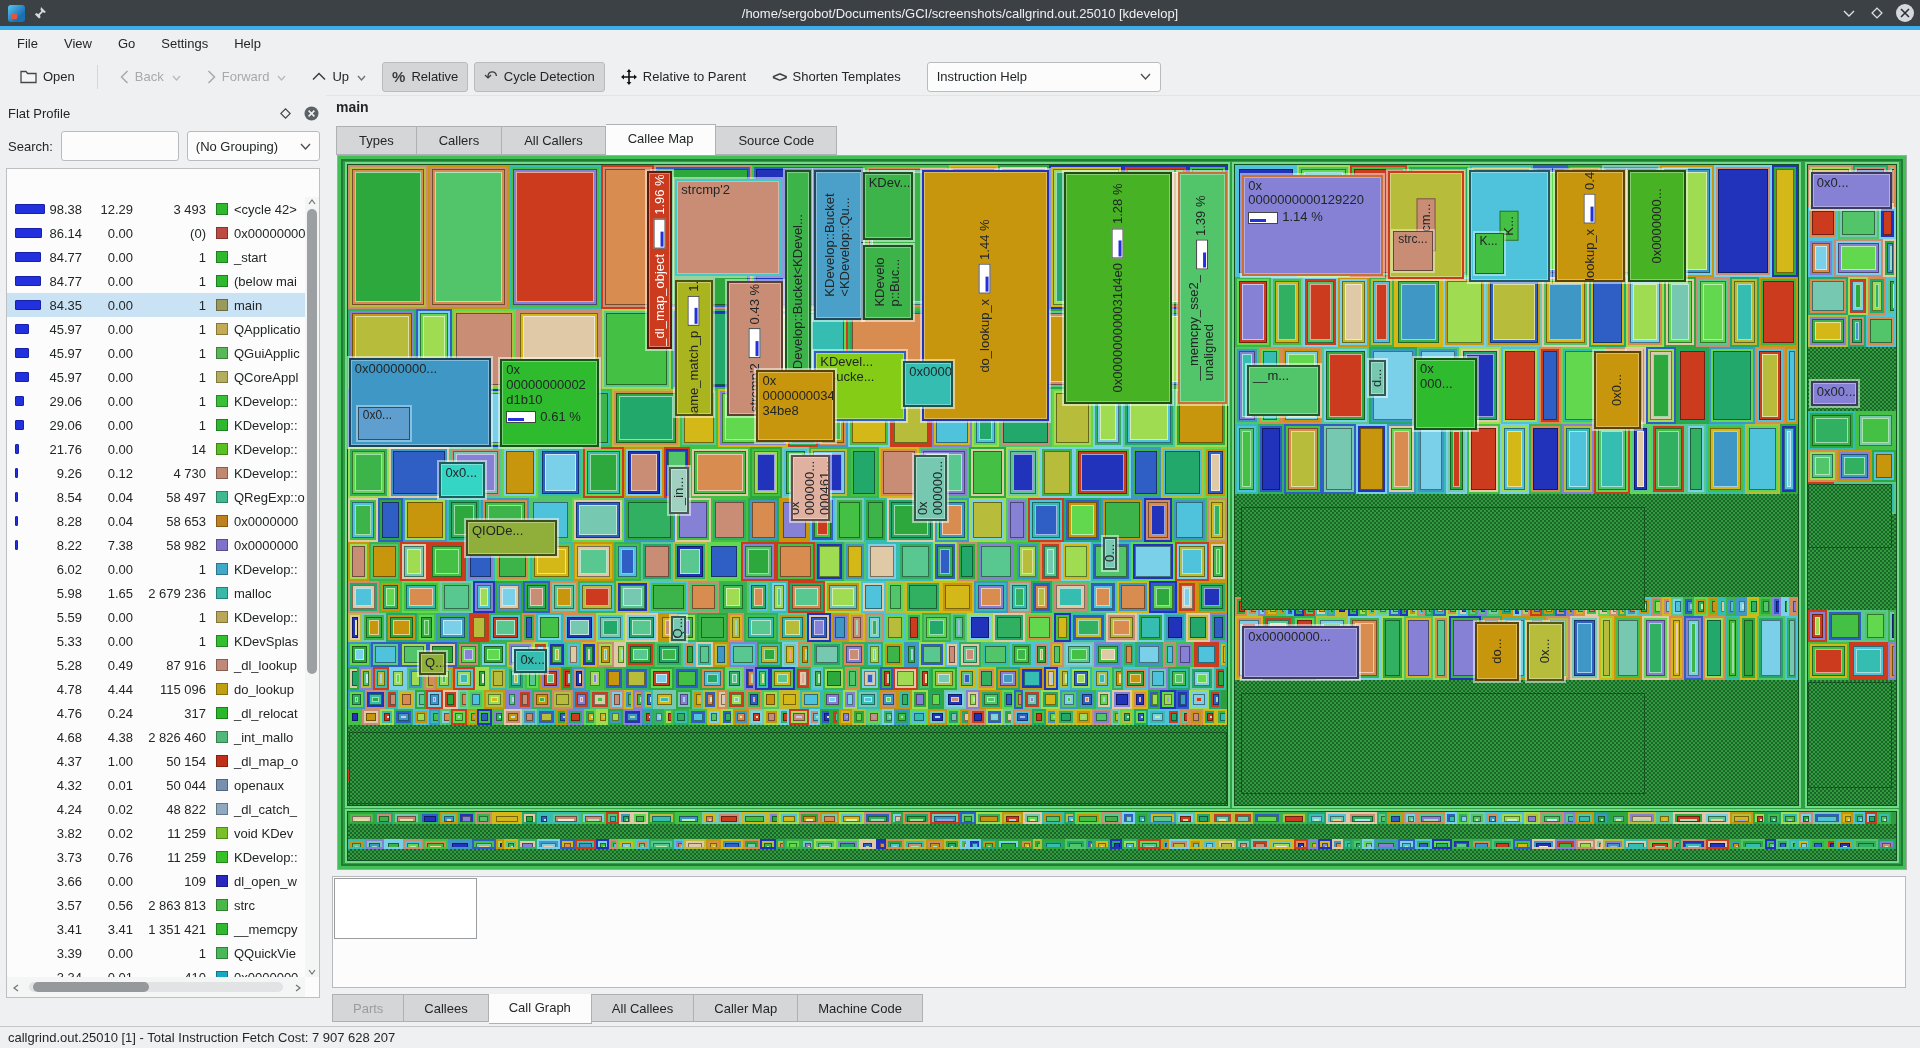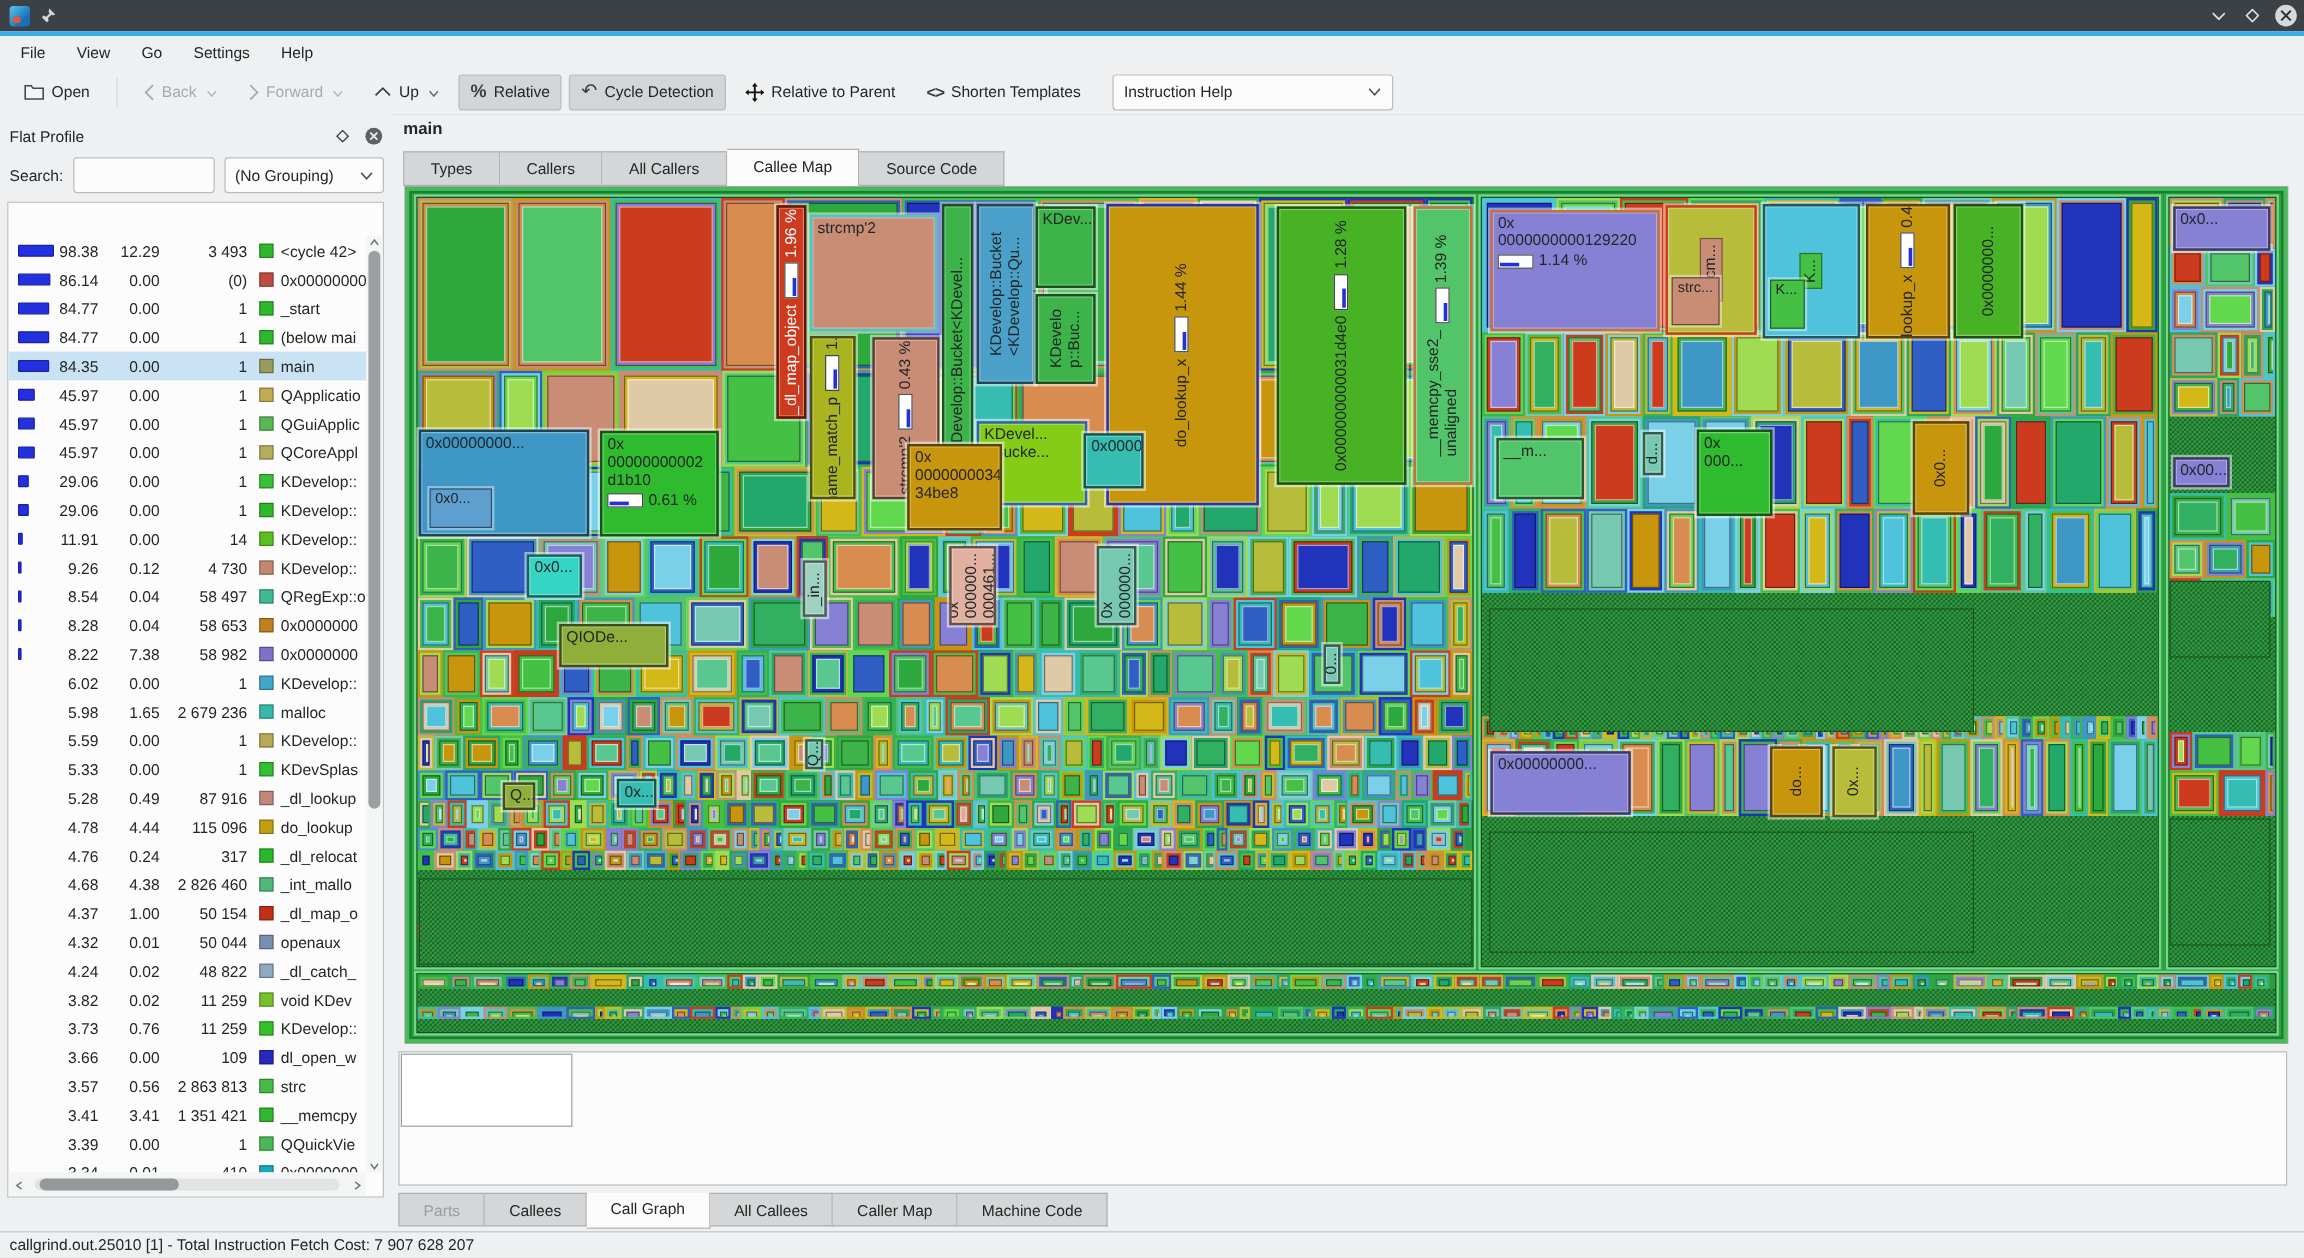--- a/index.html
+++ b/index.html
@@ -112,20 +112,21 @@
 </head>
 <body>
 
 <div id="titlebar">
   <div class="tb-left">
     <span class="appicon"></span>
     <svg class="pinicon" viewBox="0 0 14 14">
         <path d="M8 1l5 5-2 1-1-1-3 3 .5 2.5-1.5 1L2 8.5l1-1.5L5.5 8l3-3-1-1z" fill="currentColor"></path>
       </svg>
   </div>
+  <div class="title">/home/sergobot/Documents/GCI/screenshots/callgrind.out.25010 [kdevelop]</div>
   <div class="winbtns">
     <span class="winbtn">
         <svg width="12" height="8" viewBox="0 0 12 8">
           <polyline points="1,2 6,7 11,2" fill="none" stroke="currentColor" stroke-width="1.4"></polyline>
         </svg>
       </span>
     <span class="winbtn">
         <svg width="12" height="12" viewBox="0 0 12 12">
           <rect x="2.5" y="2.5" width="7" height="7" transform="rotate(45 6 6)" fill="none" stroke="currentColor" stroke-width="1.3"></rect>
         </svg>
@@ -362,21 +363,21 @@
           <div class="c-num">0.00</div>
           <div class="c-num">1</div>
           <div class="c-fn">
             <span class="fsq" style="background: rgb(46, 184, 46);"></span>
             <span>KDevelop::</span>
           </div>
         </div>
         <div class="frow">
           <div class="c-incl">
             <span class="ibar" style="width: 4.2594px;"></span>
-            <b>11.91</b>
+            <b>21.76</b>
           </div>
           <div class="c-num">0.00</div>
           <div class="c-num">14</div>
           <div class="c-fn">
             <span class="fsq" style="background: rgb(88, 192, 32);"></span>
             <span>KDevelop::</span>
           </div>
         </div>
         <div class="frow">
           <div class="c-incl">

